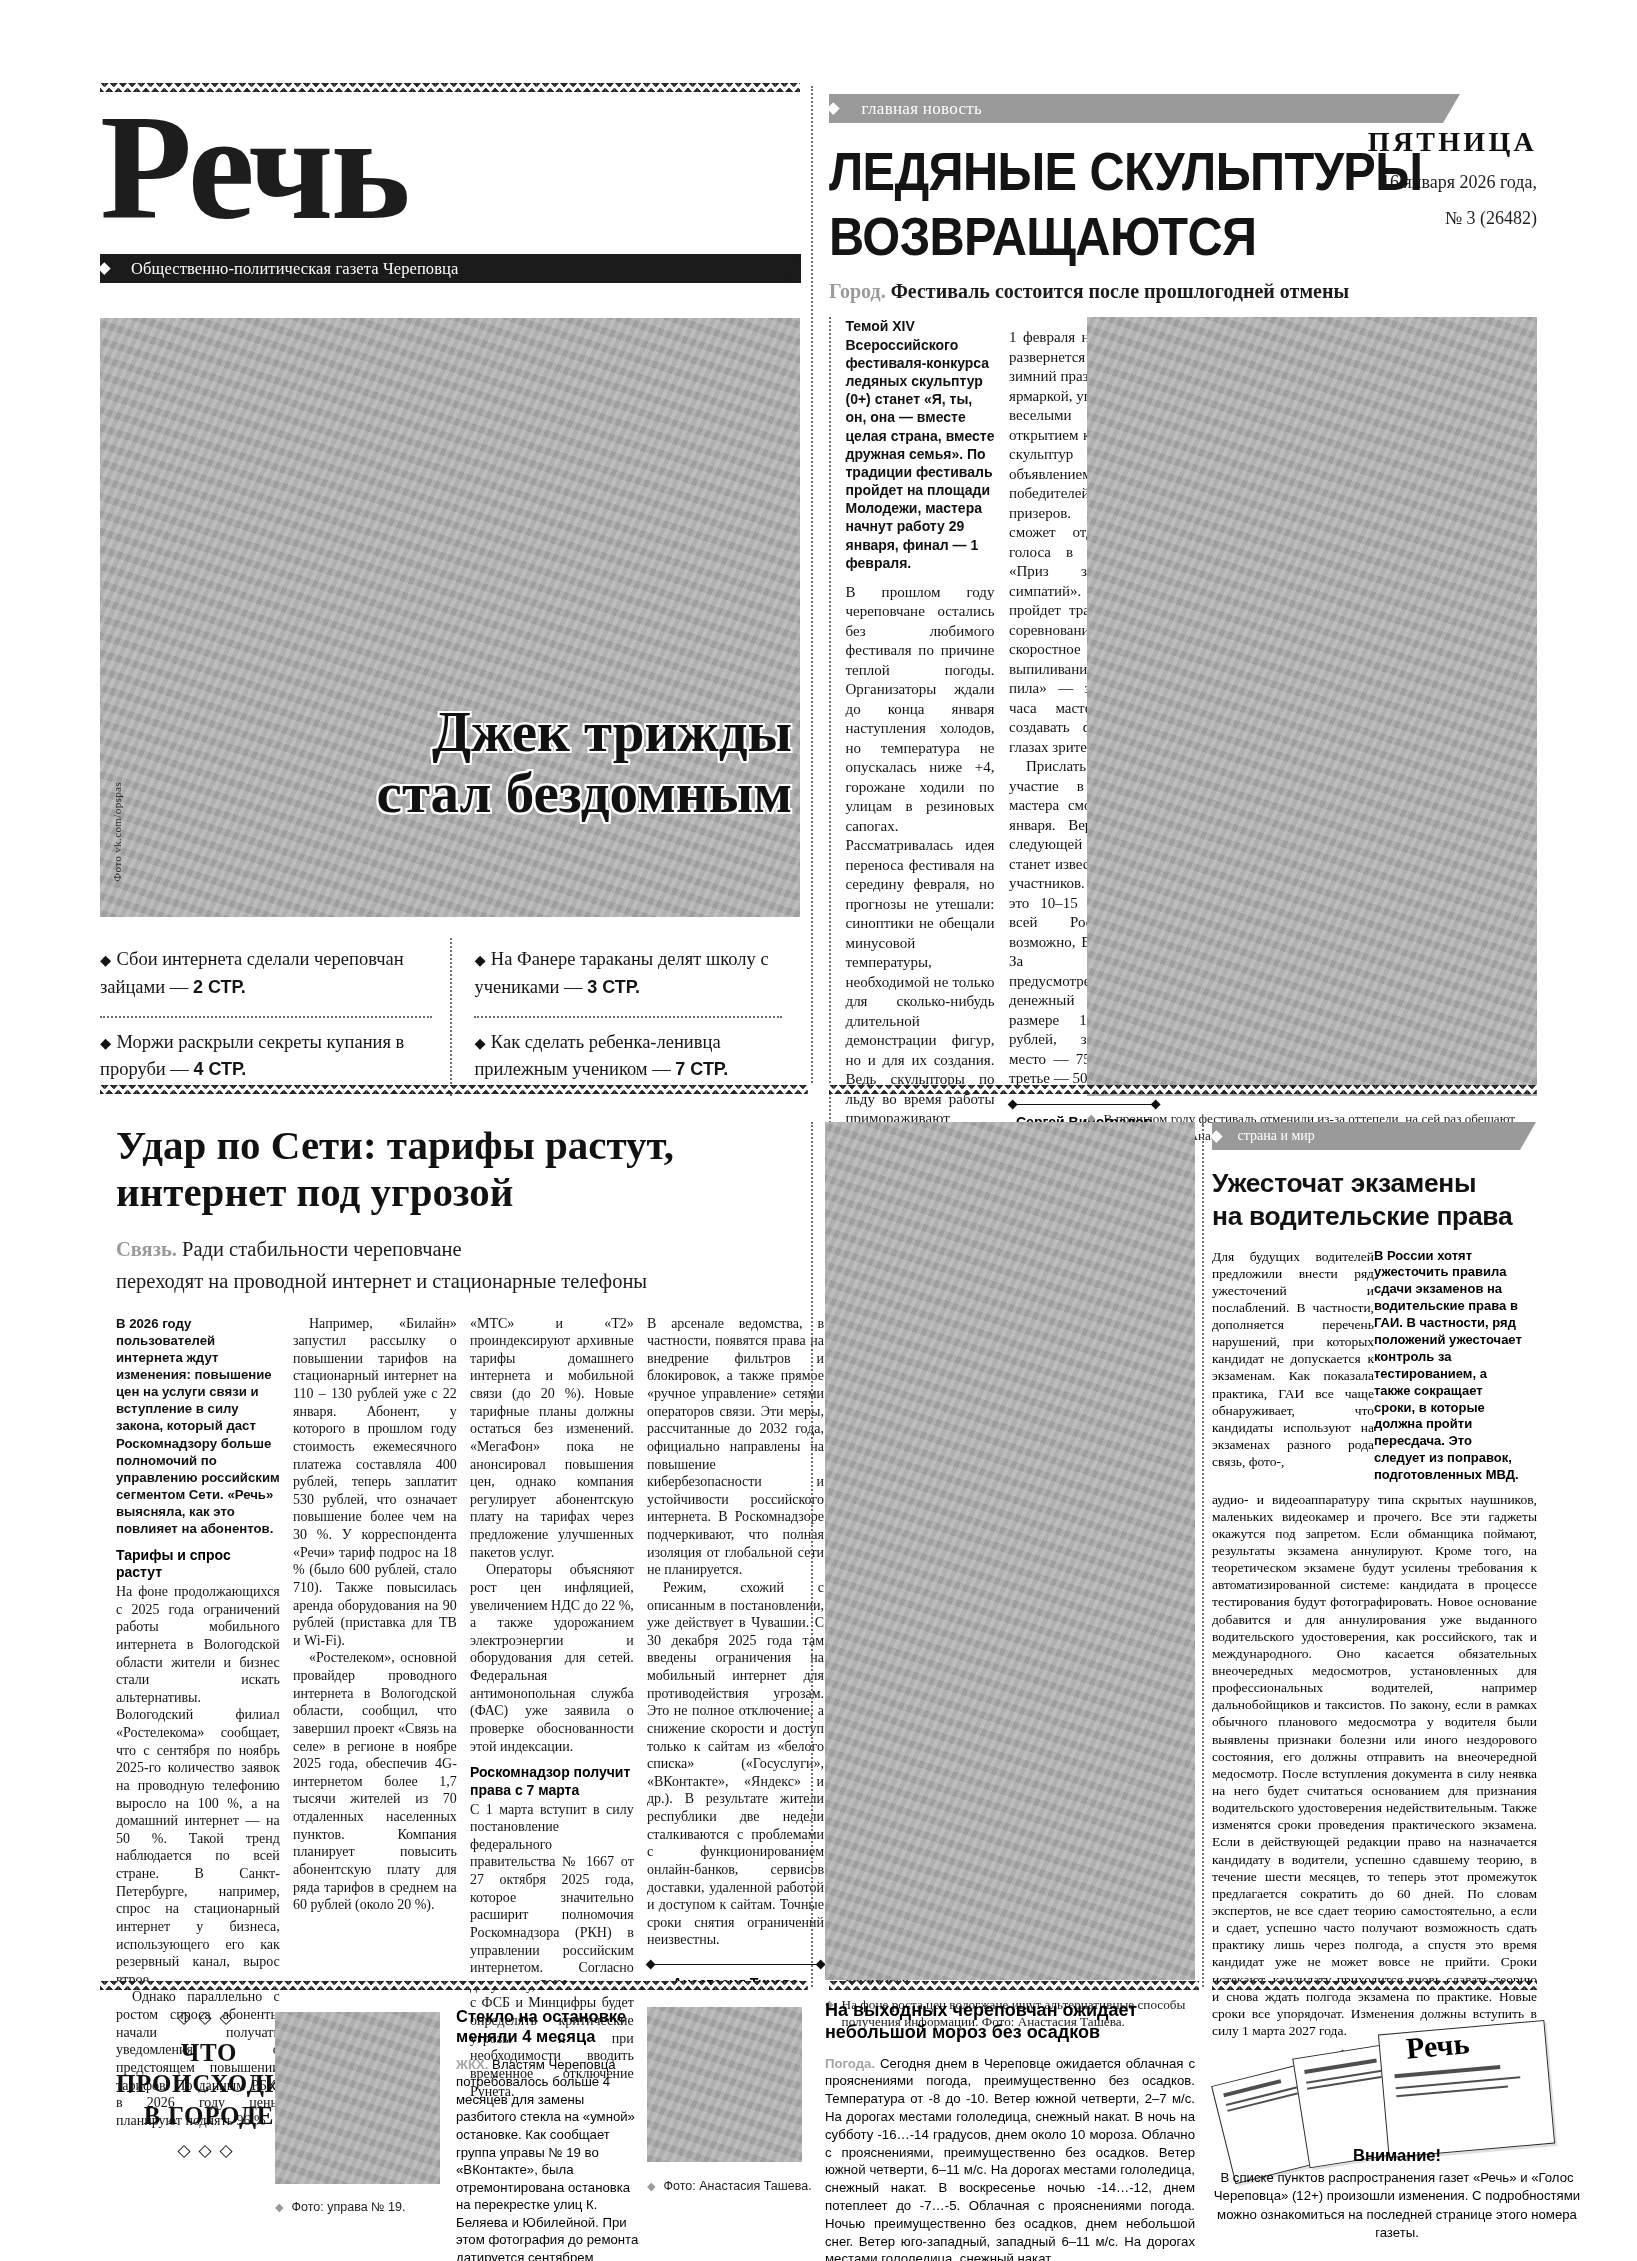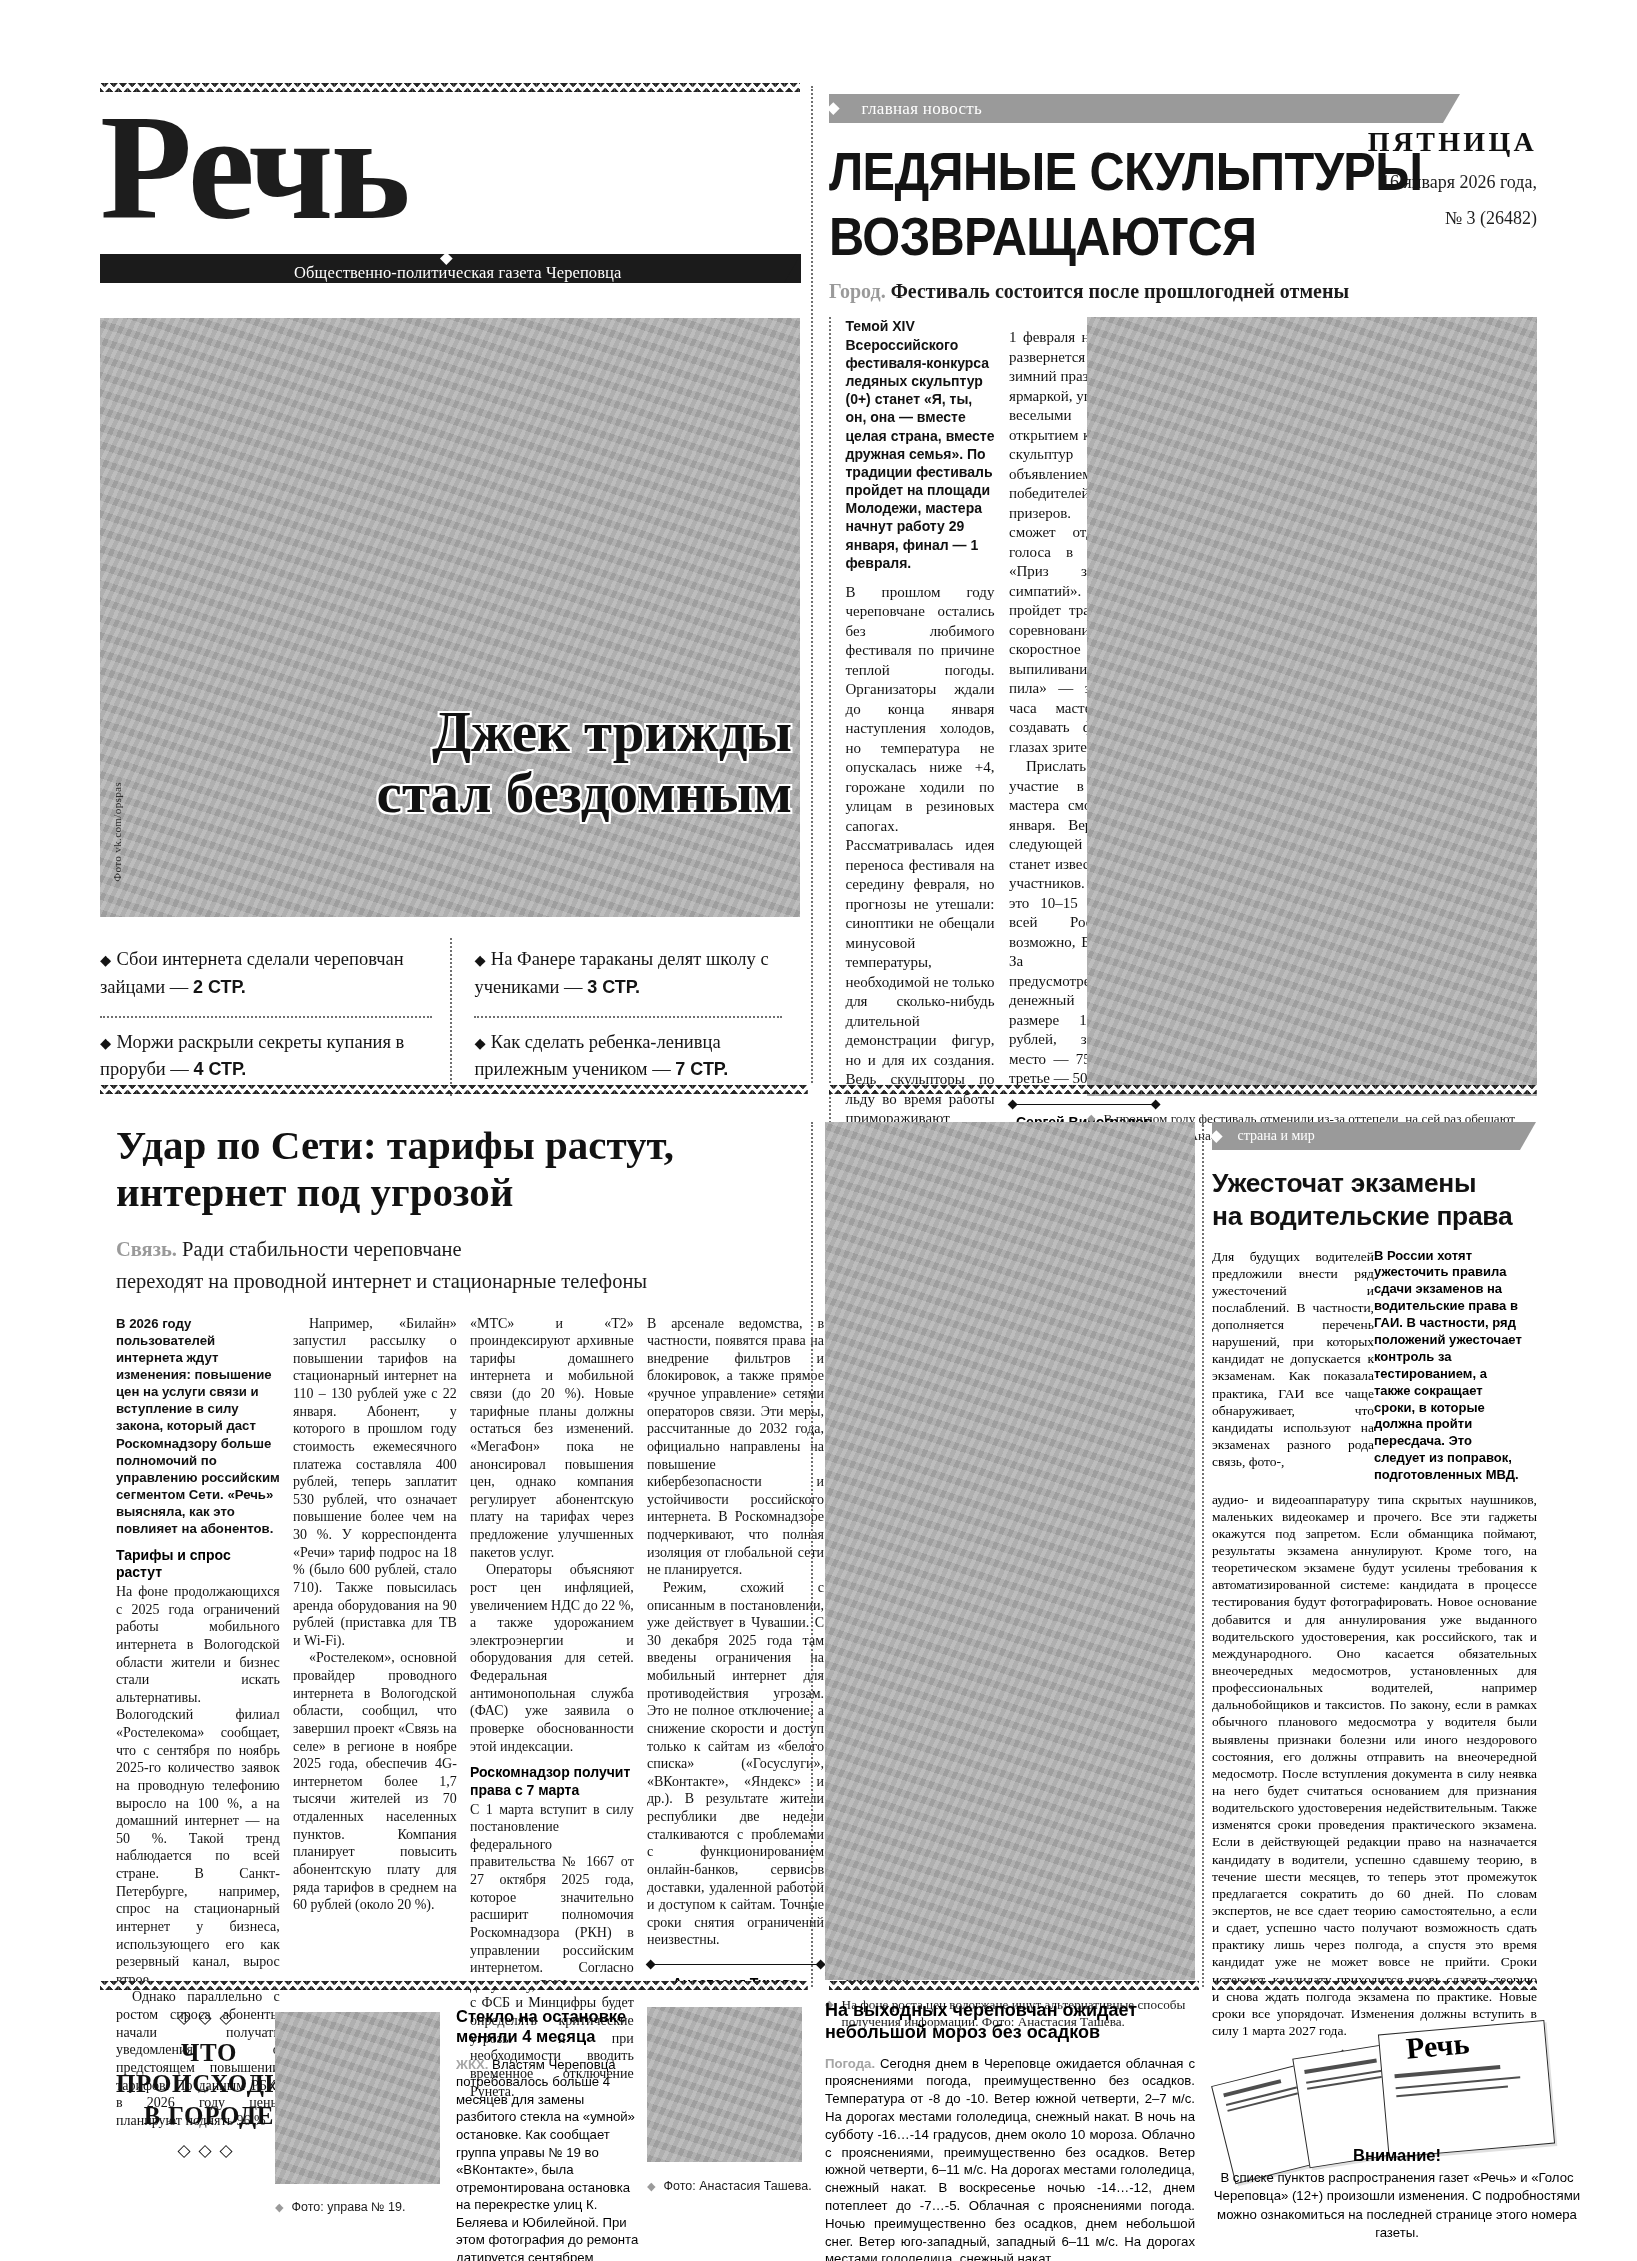--- a/index.html
+++ b/index.html
@@ -33,21 +33,21 @@
   .logo{
     font-family:"Liberation Serif",serif;font-weight:700;
     font-size:151px;line-height:.95;letter-spacing:-2.6px;color:#1d1d1d;
     margin-top:4px;
   }
   .mast-meta{margin-left:auto;text-align:right;padding-top:34px;width:284px;}
   .mast-day{font-family:"Liberation Serif",serif;font-weight:700;font-size:28px;letter-spacing:3.3px;color:#111;}
   .mast-date{font-size:18px;line-height:1.35;color:#1d1d1d;margin-top:12px;}
   .mast-band{
     margin-top:14.5px;width:701px;height:29px;background:#1b1b1b;color:#fff;
-    display:flex;align-items:center;position:relative;flex-direction:column;
+    display:flex;align-items:center;position:relative;
   }
   .mast-band:after{content:"";position:absolute;right:0px;top:0;border-left:17px solid #1b1b1b;border-bottom:29px solid transparent;width:0;height:0;}
   .mast-band span.lbl{font-size:16.5px;margin-left:14.5px;letter-spacing:0.1px;}
   .dia{display:inline-block;width:8.6px;height:8.6px;background:currentColor;transform:rotate(45deg);margin-right:8px;}
 
   
   .vsep{position:absolute;border-left:2px dotted #6f6f6f;}
 
   
   .photo-dog{position:absolute;left:100px;top:318px;width:700px;height:599px;}

